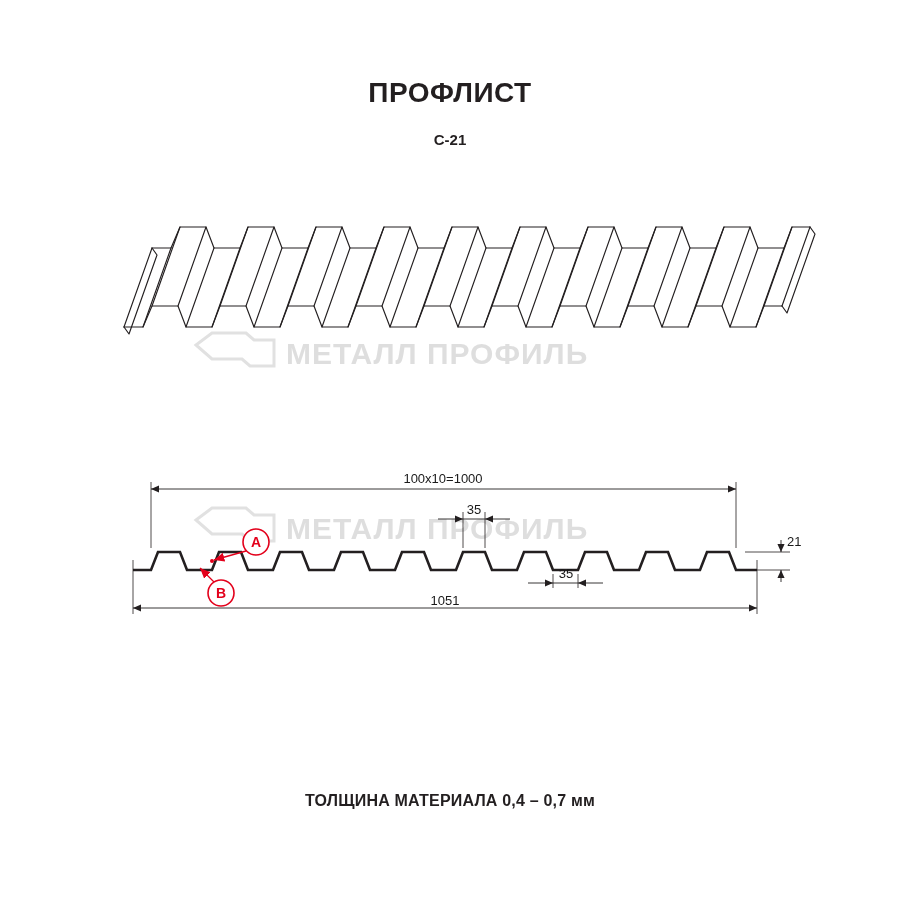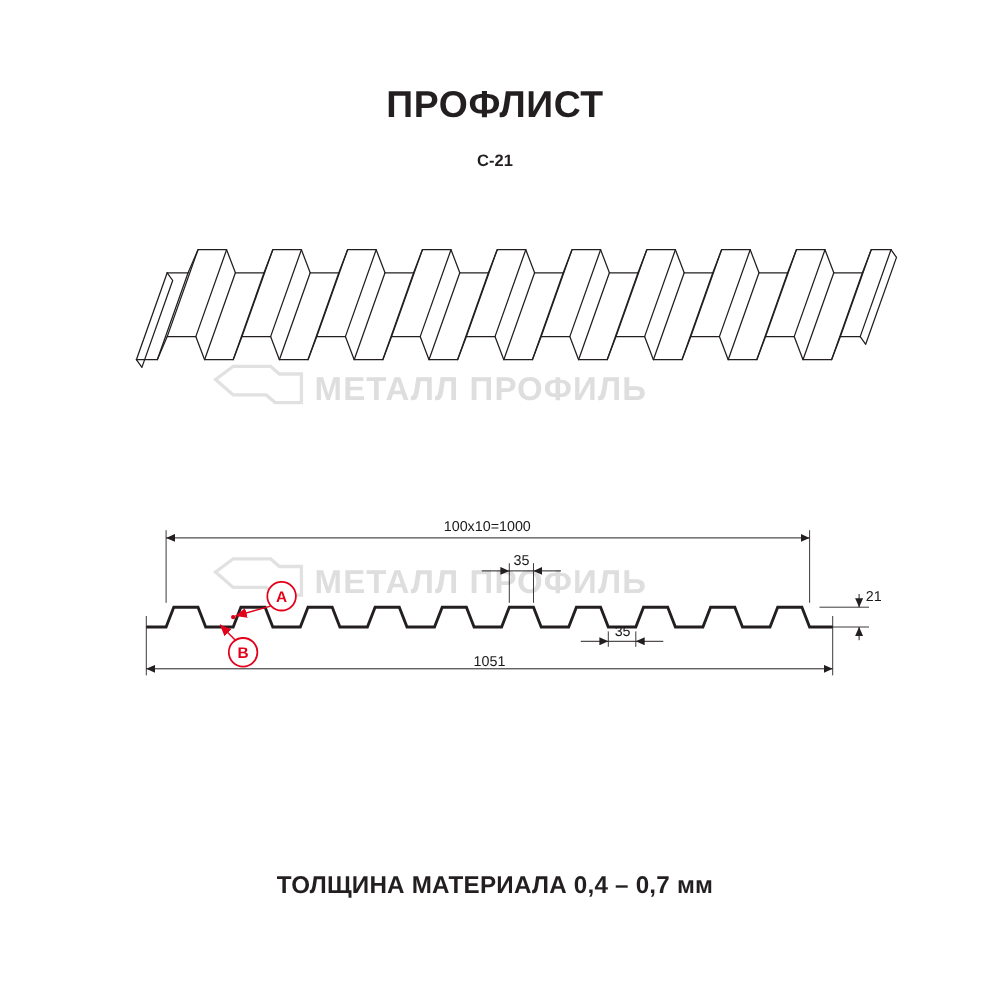--- a/index.html
+++ b/index.html
@@ -19,39 +19,39 @@
     background: #ffffff;
   }
   .title-block {
     position: absolute;
     left: 0;
     top: 78px;
     width: 900px;
     text-align: center;
   }
   .title {
-    font-size: 34px;
+    font-size: 28px;
     font-weight: bold;
     letter-spacing: 0.5px;
     color: #231f20;
     line-height: 1.05;
   }
   .subtitle {
     margin-top: 24px;
     font-size: 15px;
     font-weight: bold;
     color: #231f20;
   }
   .footer-note {
     position: absolute;
     left: 0;
     top: 792px;
     width: 900px;
     text-align: center;
-    font-size: 22px;
+    font-size: 16px;
     font-weight: bold;
     color: #231f20;
     letter-spacing: 0.2px;
   }
   svg.layer {
     position: absolute;
     left: 0;
     top: 0;
     width: 900px;
     height: 900px;

